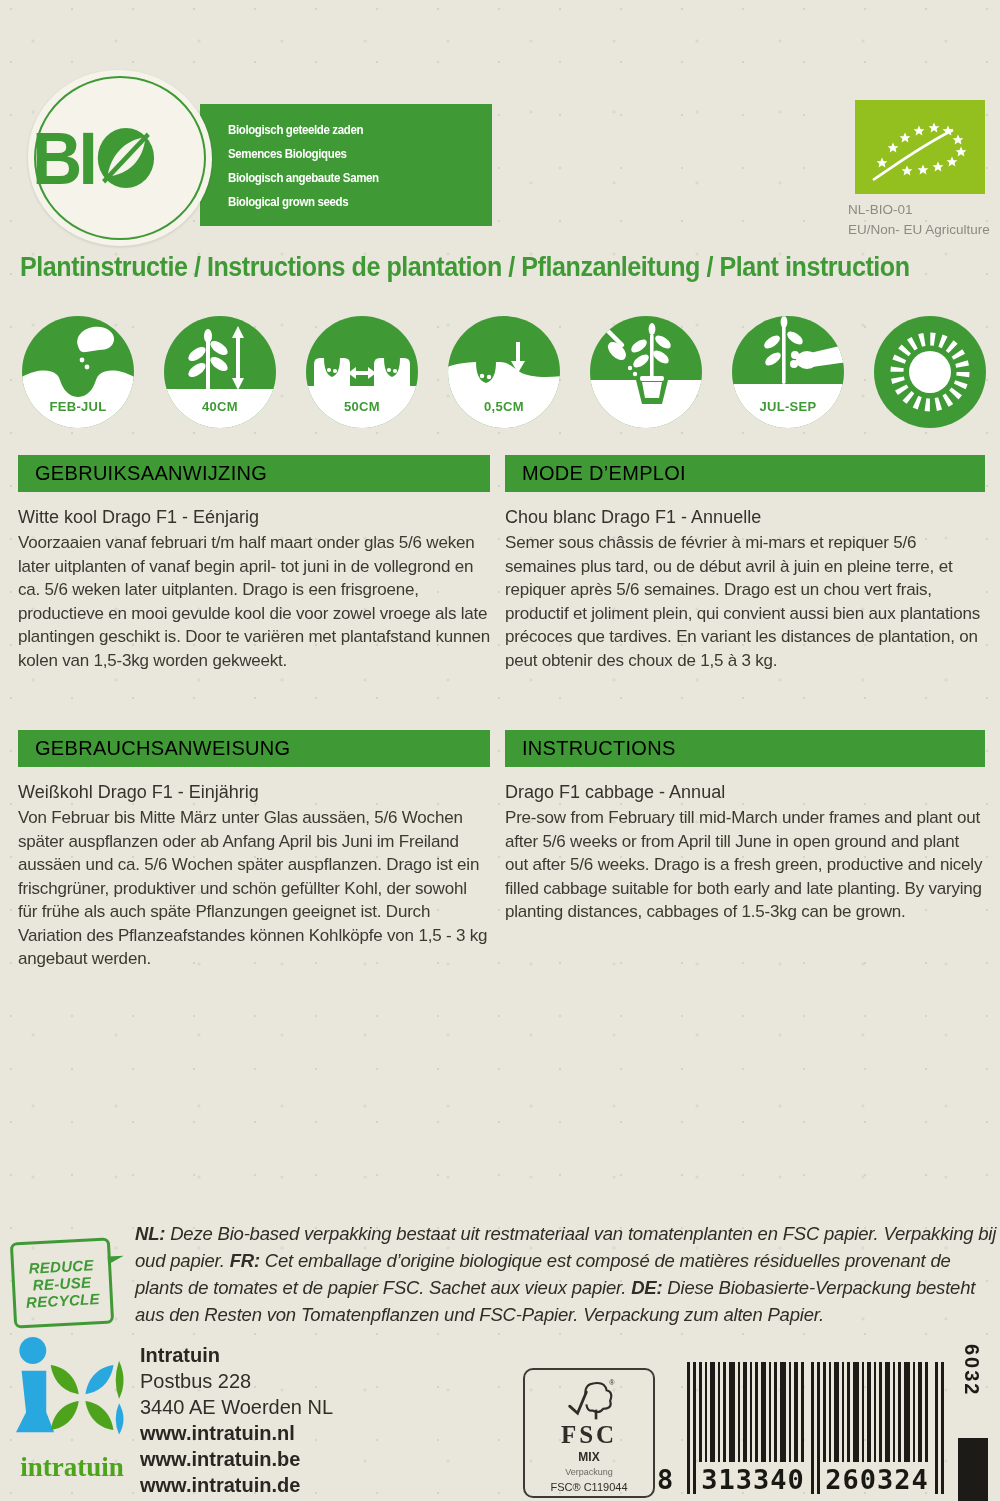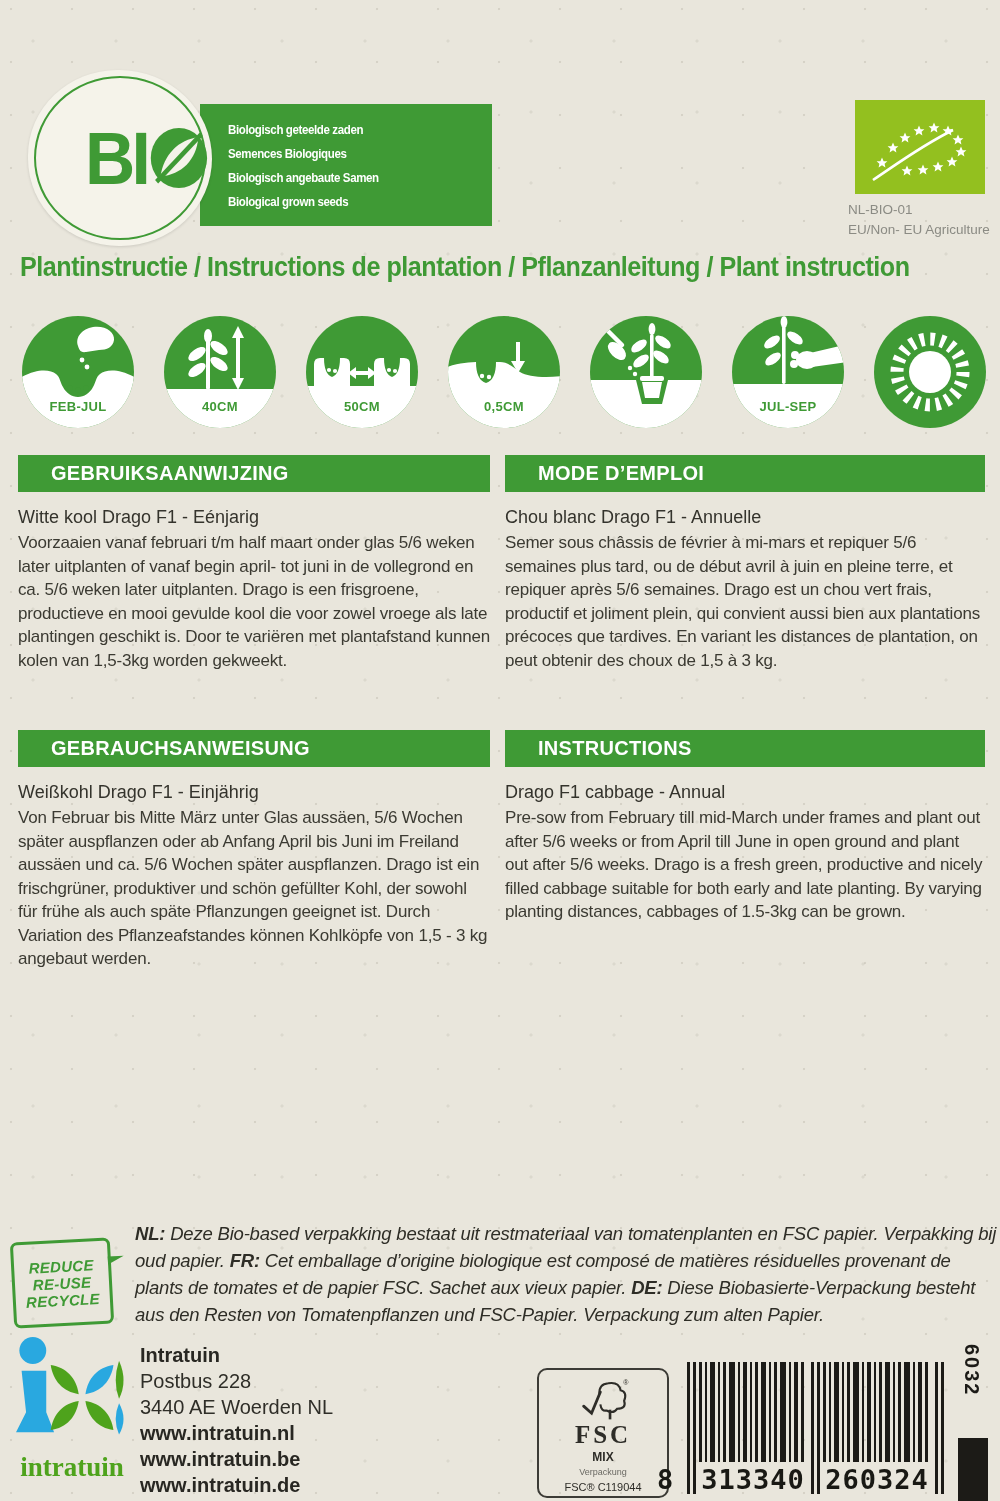--- a/index.html
+++ b/index.html
@@ -20,21 +20,21 @@
       radial-gradient(circle at 52px 19px, rgba(88,110,70,.09) 1px, transparent 1.6px);
     background-size:61px 53px, 83px 71px, 47px 67px;
     font-family:"Liberation Sans", sans-serif;
     color:var(--ink);
   }
   
   .bio-circle{
     position:absolute;left:28px;top:70px;width:184px;height:176px;
     background:#f5f3ea;border-radius:49% 51% 50% 50%;
     box-shadow:0 1px 3px rgba(0,0,0,.12);
-    display:flex;align-items:center;justify-content:flex-end;z-index:2;
+    display:flex;align-items:center;justify-content:flex-start;z-index:2;
   }
   .bio-circle::after{
     content:"";position:absolute;inset:6px;border:2px solid var(--green);border-radius:50%;
   }
   .bio-word{display:flex;align-items:center;font-weight:bold;color:var(--green);
     font-size:74px;letter-spacing:-4px;transform:scaleX(.94);}
   .bio-o{width:62px;height:62px;margin-left:3px;}
   .bio-box{
     position:absolute;left:200px;top:104px;width:292px;height:122px;
     background:var(--green);color:#fff;font-weight:bold;
@@ -53,22 +53,22 @@
   .icon-row{position:absolute;left:0;top:316px;width:1000px;height:116px;}
   .picto{position:absolute;top:0;width:112px;height:112px;}
   .picto svg{display:block;width:112px;height:112px;}
   .picto .lbl{
     position:absolute;left:0;right:0;bottom:14px;text-align:center;
     color:var(--green);font-weight:bold;font-size:13px;letter-spacing:.3px;
   }
   
   .instr{position:absolute;}
   .sec-header{
-    background:var(--green);color:#ffffff;font-weight:bold;font-size:20px;
-    height:37px;line-height:37px;padding-left:33px;letter-spacing:.3px;
+    background:var(--green);color:#000000;font-weight:normal;font-size:20px;
+    height:37px;line-height:37px;padding-left:17px;letter-spacing:.3px;
   }
   .sec-sub{margin-top:13px;font-size:18px;line-height:24px;color:#34332c;}
   .sec-body{margin-top:2px;font-size:17px;line-height:23.5px;color:#3b3a32;letter-spacing:-0.2px;}
   
   .hand-note{
     position:absolute;left:135px;top:1220px;width:862px;
     font-style:italic;font-size:18.5px;line-height:27px;color:#2e2d26;letter-spacing:-0.2px;
   }
   .hand-note b{font-style:italic;}
   .recycle-bubble{
@@ -84,21 +84,21 @@
   }
   
   .it-mark{position:absolute;left:16px;top:1336px;width:112px;height:112px;}
   .it-word{
     position:absolute;left:12px;top:1452px;width:120px;text-align:center;
     font-family:"Liberation Serif", serif;font-weight:bold;font-size:27px;color:#4ea31c;
   }
   .address{position:absolute;left:140px;top:1342px;font-size:20px;line-height:26px;color:#2f2e28;}
   .address .b{font-weight:bold;color:#282722;}
   .fsc-box{
-    position:absolute;left:537px;top:1368px;width:132px;height:130px;
+    position:absolute;left:523px;top:1368px;width:132px;height:130px;
     border:2px solid #3c3b36;border-radius:10px;
     display:flex;flex-direction:column;align-items:center;padding-top:8px;color:#2e2d28;
   }
   .fsc-name{font-family:"Liberation Serif", serif;font-weight:bold;font-size:25px;letter-spacing:3px;line-height:26px;}
   .fsc-mix{font-size:12px;font-weight:bold;margin-top:2px;}
   .fsc-pack{font-size:9px;color:#6a6963;margin-top:3px;}
   .fsc-lic{font-size:11px;margin-top:4px;}
   .eu-system{position:absolute;left:645px;top:1334px;font-size:20px;color:#34332c;}
   .barcode{position:absolute;left:653px;top:1362px;width:300px;height:138px;}
   .barcode svg{position:absolute;left:34px;top:0;}

